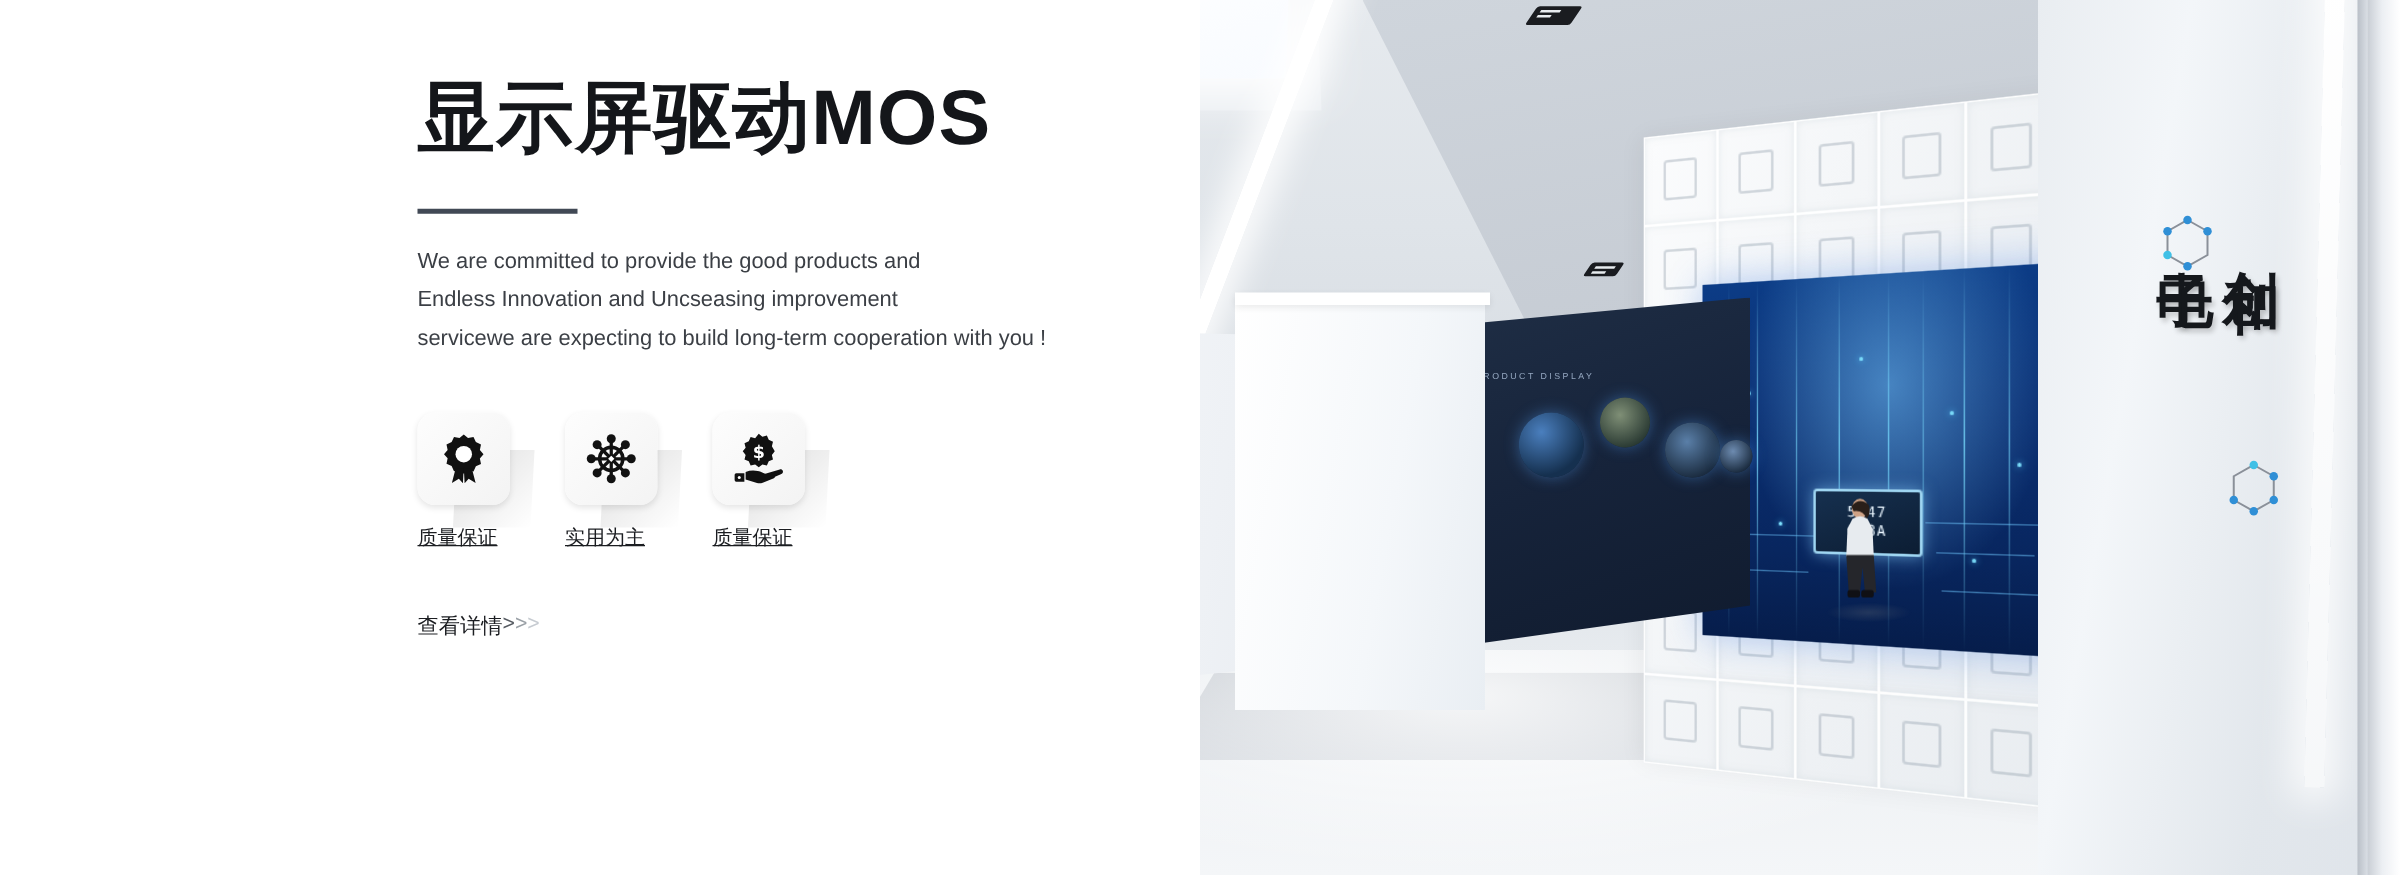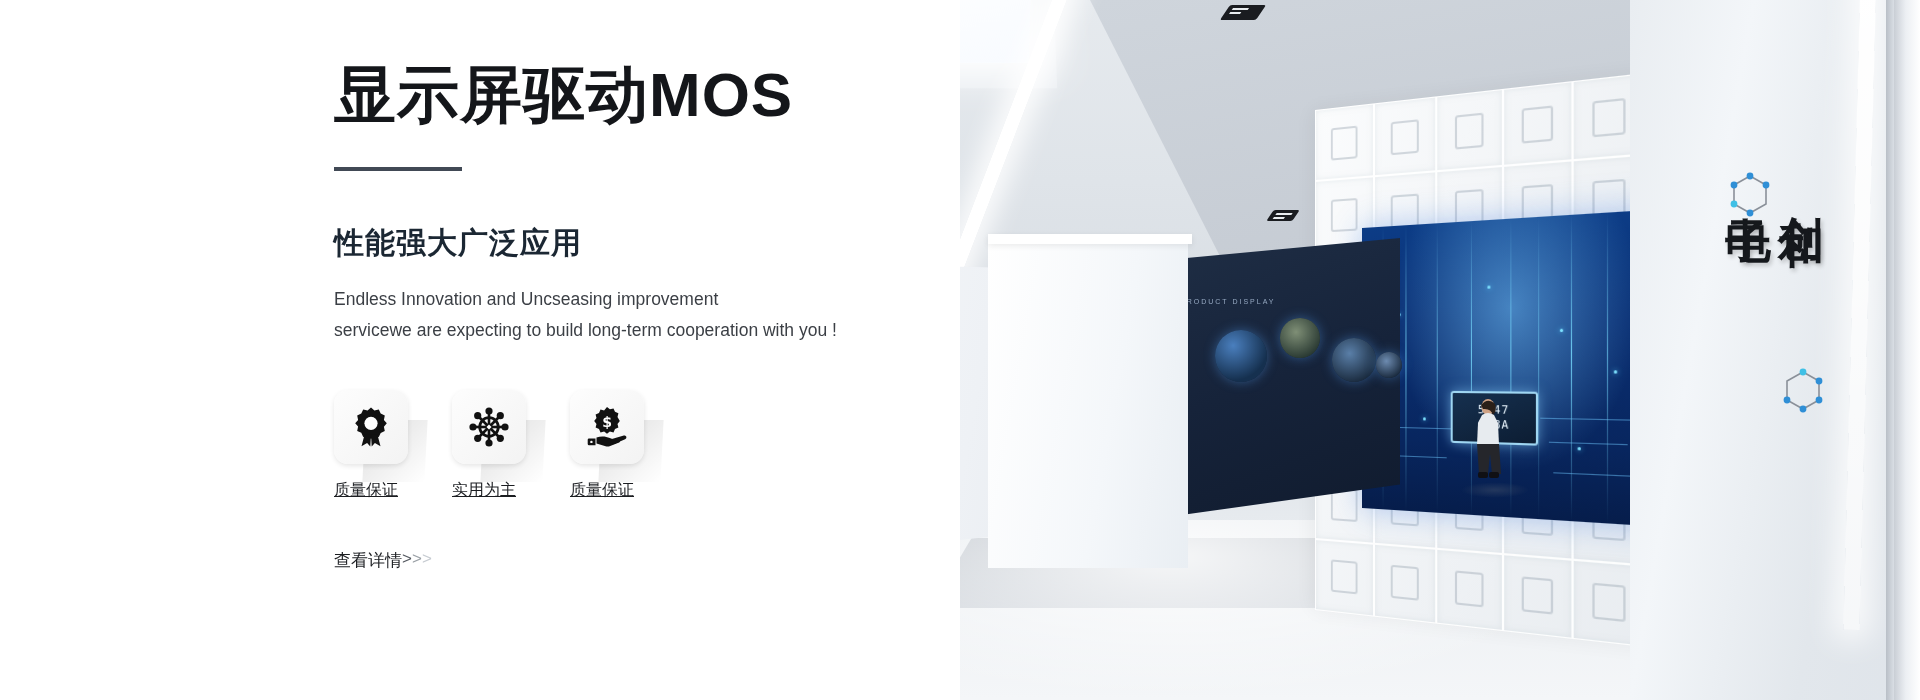--- a/index.html
+++ b/index.html
@@ -735,23 +735,23 @@
     <div class="edge-col"></div>
   </div>
 
   <div class="left-panel">
     <div class="content">
 
       <h1 class="main-title">显示屏驱动MOS</h1>
 
       <div class="divider"></div>
 
-      <h2 class="sub-title">性能强大广泛应用</h2>
 
       <div class="desc">
+        <div>We are committed to provide the good products and</div>
         <div>Endless Innovation and Uncseasing improvement</div>
         <div>servicewe are expecting to build long-term cooperation with you !</div>
       </div>
 
       <div class="features">
 
         <div class="feature">
           <div class="feature-icon-box">
             <svg width="44" height="44" viewBox="0 0 44 44">
               <path fill="#111" d="M22 2.5l3.4 2.9 4.4-.9 1.9 4.1 4.1 1.9-.9 4.4 2.9 3.4-2.9 3.4.9 4.4-4.1 1.9-1.9 4.1-4.4-.9L22 33.9l-3.4-2.9-4.4.9-1.9-4.1-4.1-1.9.9-4.4L6.2 18.3l2.9-3.4-.9-4.4 4.1-1.9 1.9-4.1 4.4.9z"></path>

